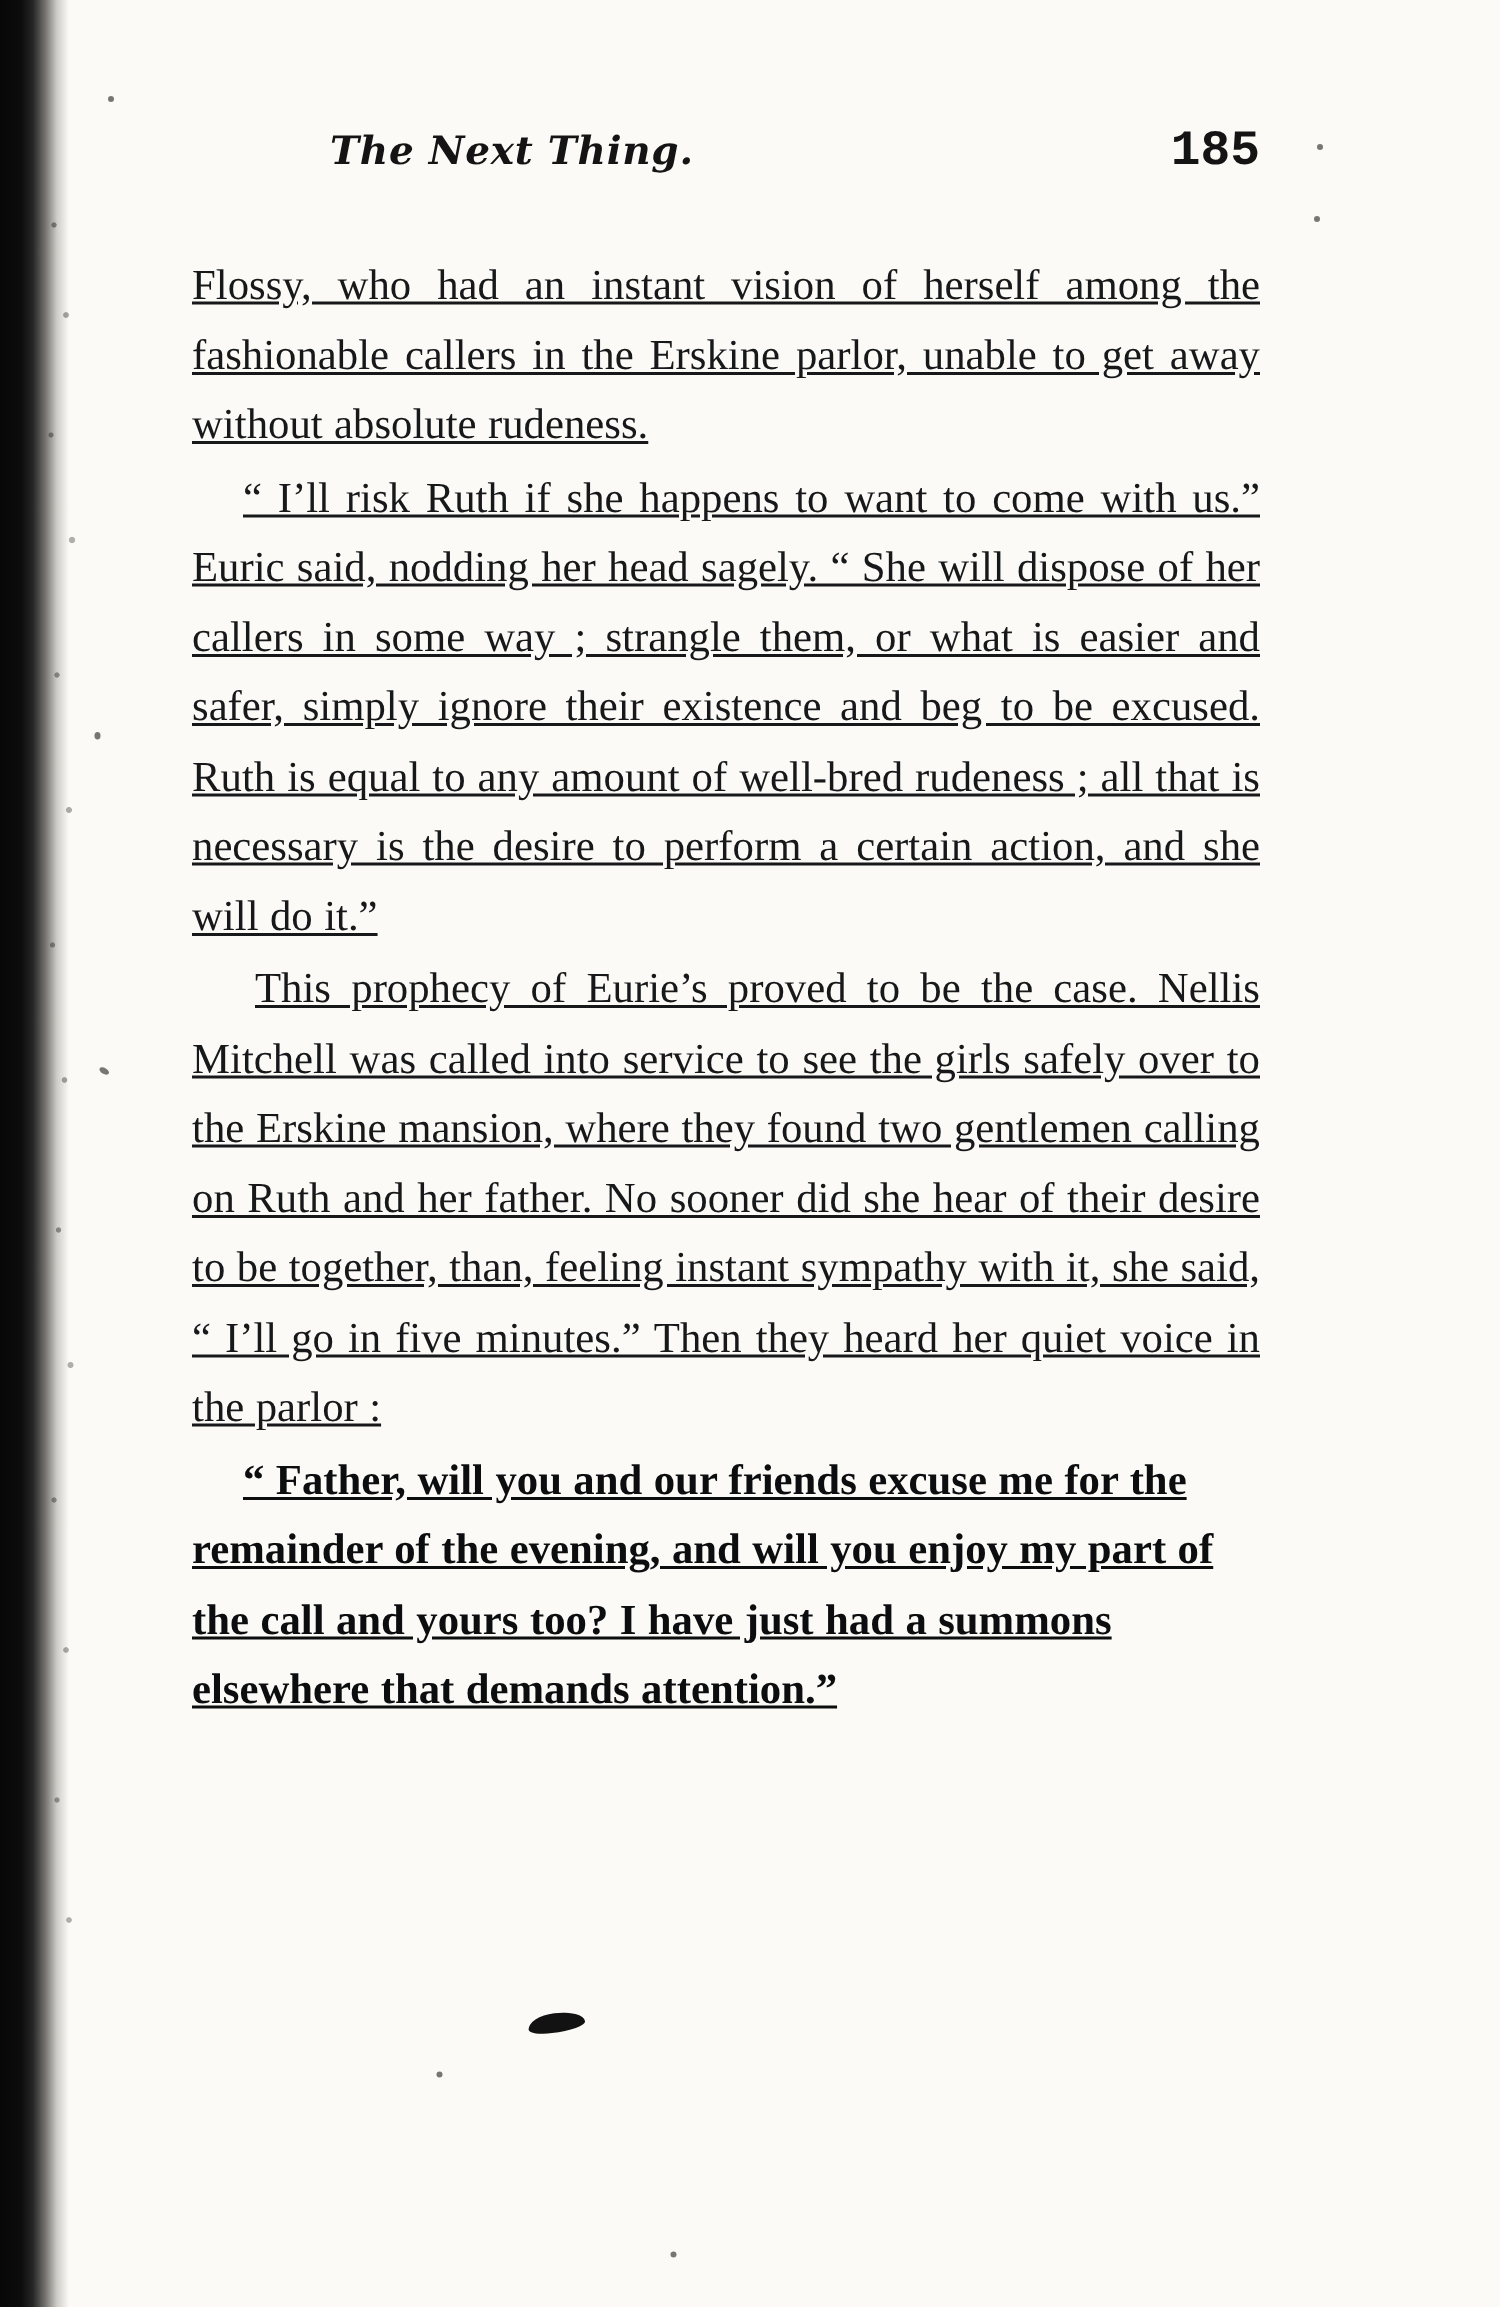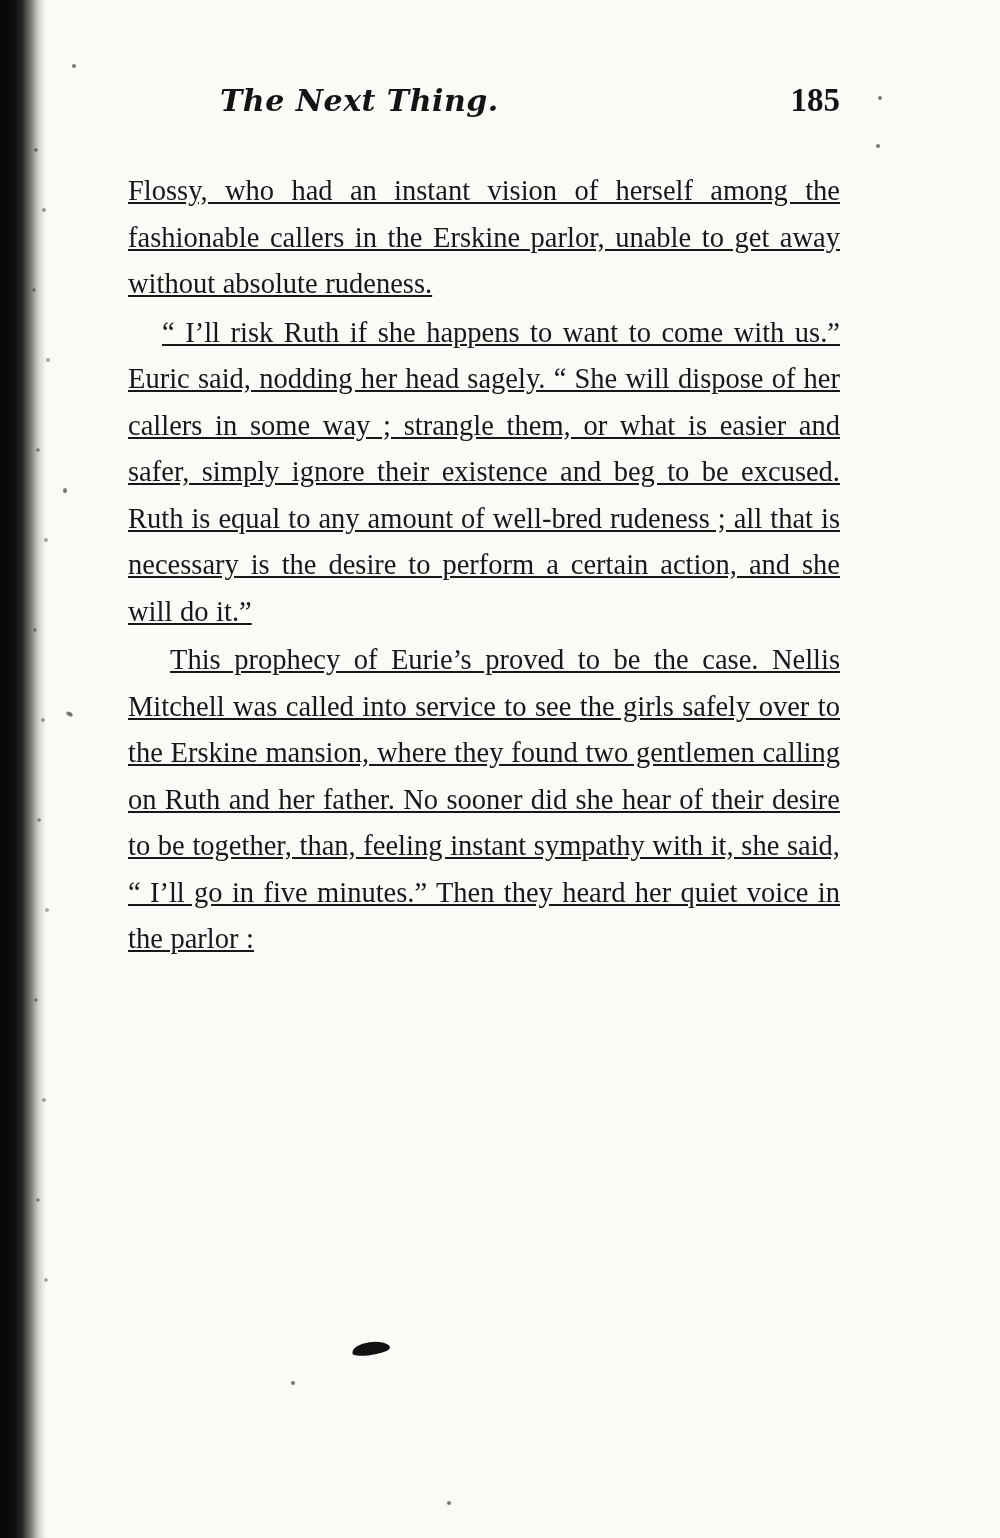--- a/index.html
+++ b/index.html
@@ -67,27 +67,27 @@
     top: 82px;
     width: 710px;
     display: flex;
     align-items: baseline;
     justify-content: space-between;
   }
   .running-head {
     font-family: "DejaVu Serif", serif;
     font-style: italic;
     font-weight: 700;
-    font-size: 30px;
+    font-size: 26px;
     letter-spacing: 0.5px;
     margin-left: 90px;
     color: #141414;
   }
   .folio {
-    font-family: Liberation Serif, serif;
+    font-family: Liberation Mono, monospace;
     font-weight: 700;
     font-size: 33px;
     color: #141414;
   }
 
   
   .textblock {
     position: absolute;
     left: 128px;
     top: 168px;
@@ -154,20 +154,21 @@
 
   <div class="header">
     <div class="running-head">The Next Thing.</div>
     <div class="folio">185</div>
   </div>
 
   <div class="textblock">
     <p class="para">Flossy, who had an instant vision of herself among the fashionable callers in the Erskine parlor, unable to get away without absolute rudeness.</p>
     <p class="para indent-sm">“ I’ll risk Ruth if she happens to want to come with us.” Euric said, nodding her head sagely. “ She will dispose of her callers in some way ; strangle them, or what is easier and safer, simply ignore their existence and beg to be excused. Ruth is equal to any amount of well-bred rudeness ; all that is necessary is the desire to perform a certain action, and she will do it.”</p>
     <p class="para indent">This prophecy of Eurie’s proved to be the case. Nellis Mitchell was called into service to see the girls safely over to the Erskine mansion, where they found two gentlemen calling on Ruth and her father. No sooner did she hear of their desire to be together, than, feeling instant sympathy with it, she said, “ I’ll go in five minutes.” Then they heard her quiet voice in the parlor :</p>
+    <p class="para indent-sm bold-ink last">“ Father, will you and our friends excuse me for the remainder of the evening, and will you enjoy my part of the call and yours too? I have just had a summons elsewhere that demands attention.”</p>
   </div>
 
   <div class="ink-blot"></div>
   <div class="speck s1"></div>
   <div class="speck s2"></div>
   <div class="speck s3"></div>
   <div class="speck s4"></div>
   <div class="speck s5"></div>
   <div class="speck s6"></div>
   <div class="speck s7"></div>

